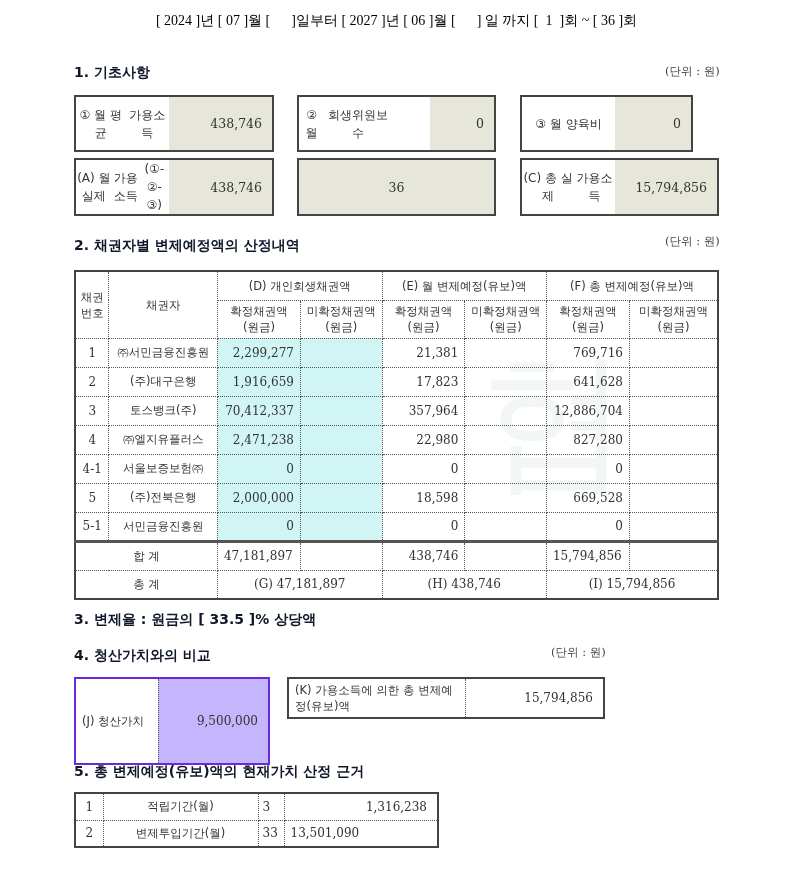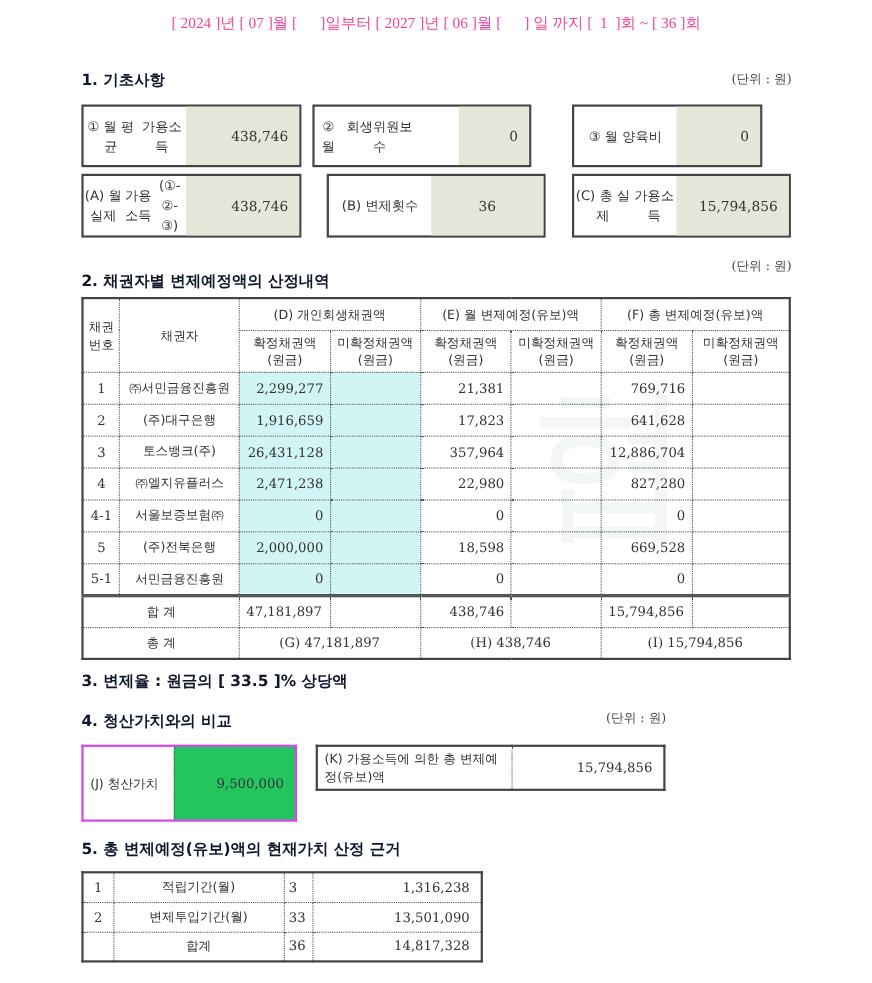--- a/index.html
+++ b/index.html
@@ -4,21 +4,21 @@
 <style>
   html, body { margin: 0; padding: 0; background: #ffffff; }
   body {
     width: 793px; height: 894px; position: relative; overflow: hidden;
     font-family: "DejaVu Serif", "Liberation Serif", serif;
     color: #333;
   }
   .abs { position: absolute; }
   .period {
     left: 0; width: 793px; top: 12px; text-align: center;
-    font-size: 14px; color: #ec4899; white-space: pre;
+    font-size: 14px; color: #000000; white-space: pre;
     font-family: "Liberation Serif", "DejaVu Serif", serif;
   }
   .sec-title {
     font-size: 14px; font-weight: bold; color: #0f172a;
     font-family: "DejaVu Sans", "Liberation Sans", sans-serif;
   }
   .unit { font-size: 11.5px; color: #444; }
 
   
   .box {
@@ -46,21 +46,21 @@
   .t2 td { height: 29px; }
   .t2 .hdr td { font-size: 11.5px; text-align: center; line-height: 16px;
     font-family: "DejaVu Sans", "Liberation Sans", sans-serif; }
   .t2 .num { text-align: right; }
   .t2 .ctr { text-align: center; }
   .t2 .name { font-family: "DejaVu Sans", "Liberation Sans", sans-serif; font-size: 11.5px; text-align: center; }
   .t2 .cyan { background: #d1f5f5; }
   .t2 tr.total-row td { border-top: 3px solid #555; }
   .t2 .lbl-k { font-family: "DejaVu Sans", "Liberation Sans", sans-serif; text-align: center; font-size: 11.5px; }
 
-  .t4j { left: 74px; top: 677px; width: 196px; height: 70px; border: 2px solid #d946ef; }
+  .t4j { left: 74px; top: 677px; width: 196px; height: 88px; border: 2px solid #6d28d9; }
   .t4j td { height: 66px; }
   .t4k { left: 287px; top: 677px; width: 318px; border: 2px solid #444; }
   .t4k td { font-family: "DejaVu Sans", "Liberation Sans", sans-serif; font-size: 11.5px; }
 
   .t5 { left: 74px; top: 792px; width: 365px; border: 2px solid #444; }
   .t5 td { height: 27px; }
   .sans { font-family: "DejaVu Sans", "Liberation Sans", sans-serif; }
   .watermark {
     left: 480px; top: 345px; font-size: 150px; color: #f3f6f6;
     font-family: "DejaVu Serif", serif; line-height: 1; z-index: 0; pointer-events: none;
@@ -75,21 +75,21 @@
 <div class="abs unit" style="left:665px; top:64px;">(단위 : 원)</div>
 
 <div class="box" style="left:74px; top:95px; width:200px; height:57px;">
   <div class="lbl">
       <span>① 월 평균</span>
       <br>
       <span>가용소득</span>
     </div>
   <div class="val">438,746</div>
 </div>
-<div class="box" style="left:284px; top:95px; width:199px; height:57px;gap:38px;">
+<div class="box" style="left:297px; top:95px; width:199px; height:57px;gap:38px;">
   <div class="lbl">
       <span>② 월</span>
       <br>
       <span>회생위원보수</span>
     </div>
   <div class="val">0</div>
 </div>
 <div class="box" style="left:520px; top:95px; width:173px; height:57px;">
   <div class="lbl">
       <span>③ 월 양육비</span>
@@ -101,35 +101,32 @@
   <div class="lbl">
       <span>(A) 월 실제</span>
       <br>
       <span>가용소득</span>
       <br>
       <span>(①-②-③)</span>
     </div>
   <div class="val">438,746</div>
 </div>
 <div class="box" style="left:297px; top:158px; width:199px; height:58px;">
-  <div class="lbl">
-      <span>(B) 변제횟수</span>
-    </div>
   <div class="val center">36</div>
 </div>
 <div class="box" style="left:520px; top:158px; width:199px; height:58px;">
   <div class="lbl">
       <span>(C) 총 실제</span>
       <br>
       <span>가용소득</span>
     </div>
   <div class="val">15,794,856</div>
 </div>
 
-<div class="abs sec-title" style="left:74px; top:247px;text-align:center;">2. 채권자별 변제예정액의 산정내역</div>
+<div class="abs sec-title" style="left:74px; top:237px;text-align:center;">2. 채권자별 변제예정액의 산정내역</div>
 <div class="abs unit" style="left:665px; top:234px;">(단위 : 원)</div>
 
 <div class="abs watermark">협</div>
 
 <table class="t2">
   <colgroup>
     <col style="width:34px">
       <col style="width:109px">
       <col style="width:83px">
       <col style="width:82px">
@@ -179,21 +176,21 @@
         <td class="num cyan">1,916,659</td>
         <td class="cyan"></td>
         <td class="num">17,823</td>
         <td></td>
         <td class="num">641,628</td>
         <td></td>
       </tr>
       <tr>
         <td class="ctr">3</td>
         <td class="name">토스뱅크(주)</td>
-        <td class="num cyan">26,431,128</td>
+        <td class="num cyan">70,412,337</td>
         <td class="cyan"></td>
         <td class="num">357,964</td>
         <td></td>
         <td class="num">12,886,704</td>
         <td></td>
       </tr>
       <tr>
         <td class="ctr">4</td>
         <td class="name">㈜엘지유플러스</td>
         <td class="num cyan">2,471,238</td>
@@ -255,21 +252,21 @@
 
 <div class="abs sec-title" style="left:74px; top:611px;">3. 변제율 : 원금의 [ 33.5 ]% 상당액</div>
 
 <div class="abs sec-title" style="left:74px; top:647px;">4. 청산가치와의 비교</div>
 <div class="abs unit" style="left:551px; top:645px;">(단위 : 원)</div>
 
 <table class="t4j">
   <tbody>
       <tr>
     <td class="sans" style="width:83px; font-size:11.5px;">(J) 청산가치</td>
-    <td style="background:#22c55e; text-align:right; padding-right:10px;">9,500,000</td>
+    <td style="background:#c4b5fd; text-align:right; padding-right:10px;">9,500,000</td>
   </tr>
 </tbody>
   </table>
 
 <table class="t4k">
   <tbody>
       <tr>
     <td style="width:177px; height:40px; line-height:16px;">(K) 가용소득에 의한 총 변제예정(유보)액</td>
     <td style="text-align:right; padding-right:10px; font-family:'DejaVu Serif',serif; font-size:12px;">15,794,856</td>
   </tr>
@@ -289,22 +286,16 @@
       <tr>
         <td style="text-align:center">1</td>
         <td style="text-align:center; font-family:&quot;DejaVu Sans&quot;,sans-serif; font-size:11.5px">적립기간(월)</td>
         <td style="text-align:left; padding:0 4px">3</td>
         <td style="text-align:right; padding-right:10px">1,316,238</td>
       </tr>
       <tr>
         <td style="text-align:center">2</td>
         <td style="text-align:center; font-family:&quot;DejaVu Sans&quot;,sans-serif; font-size:11.5px">변제투입기간(월)</td>
         <td style="text-align:left; padding:0 4px">33</td>
-        <td style="text-align:right; padding-right:10px">13,501,090</td>
-      </tr>
-      <tr>
-        <td style="text-align:center"></td>
-        <td style="text-align:center; font-family:&quot;DejaVu Sans&quot;,sans-serif; font-size:11.5px">합계</td>
-        <td style="text-align:left; padding:0 4px">36</td>
-        <td style="text-align:right; padding-right:10px">14,817,328</td>
+        <td style="text-align:left; padding-right:10px">13,501,090</td>
       </tr>
     </tbody>
 </table>
 
 </body></html>

